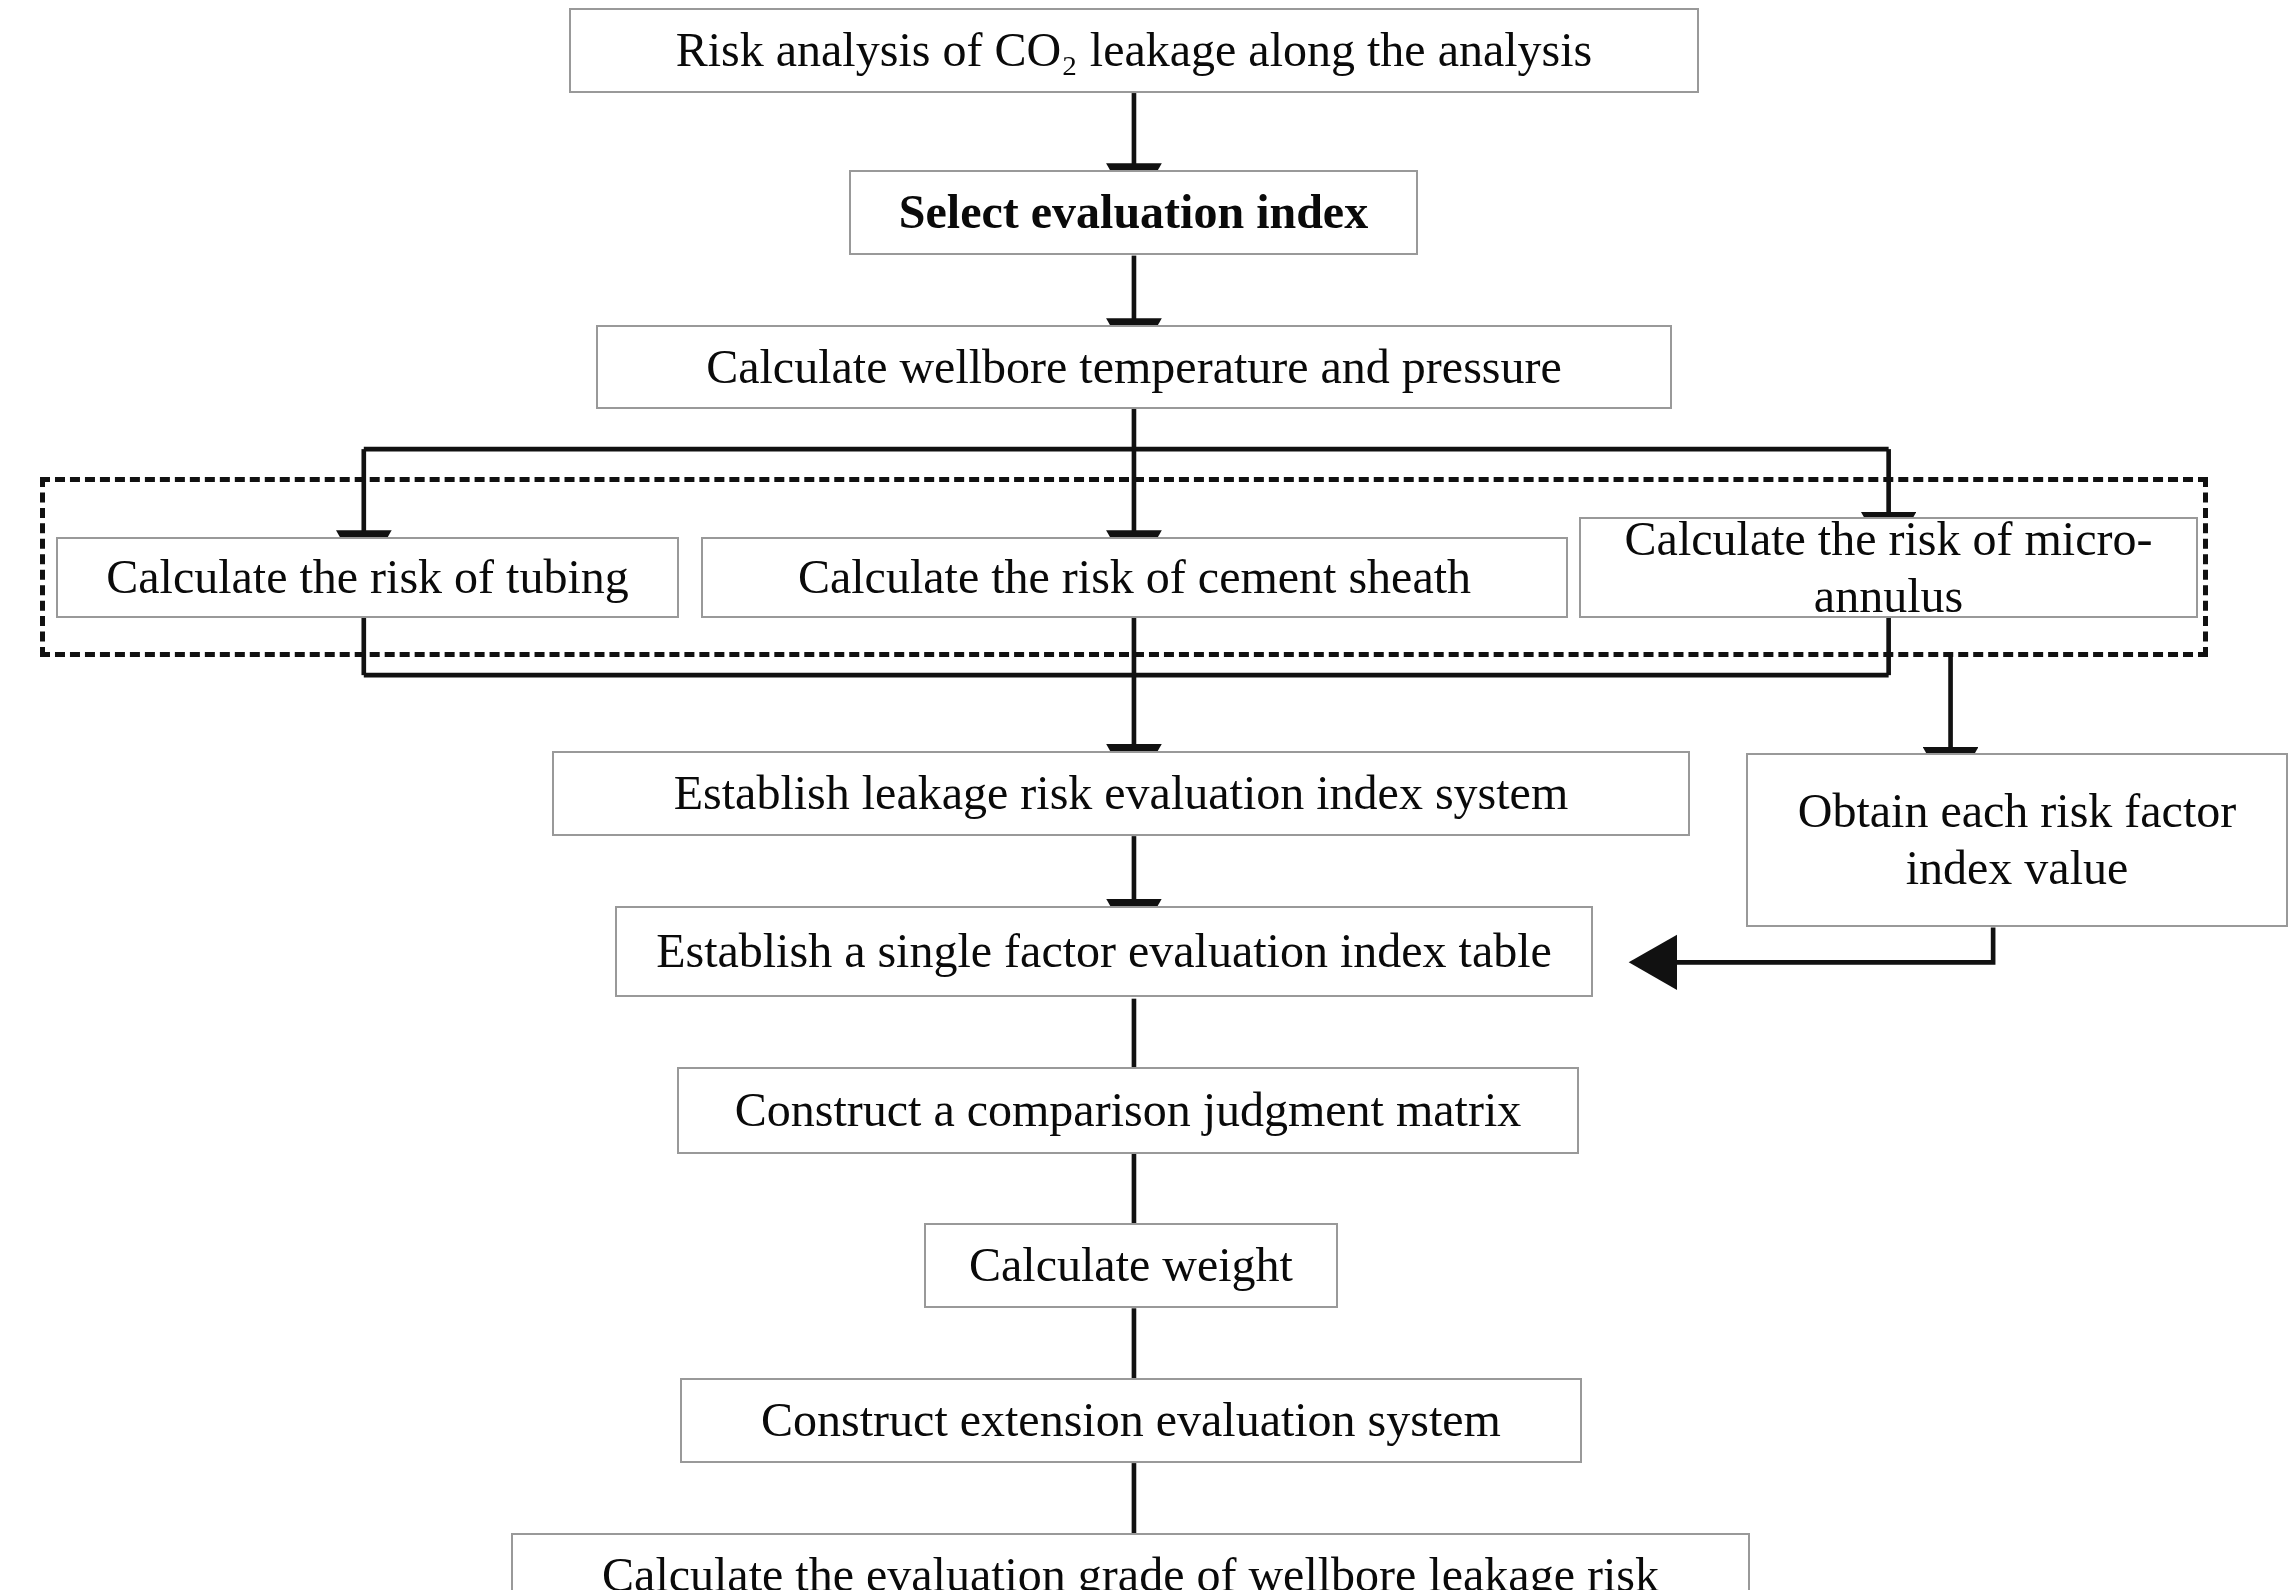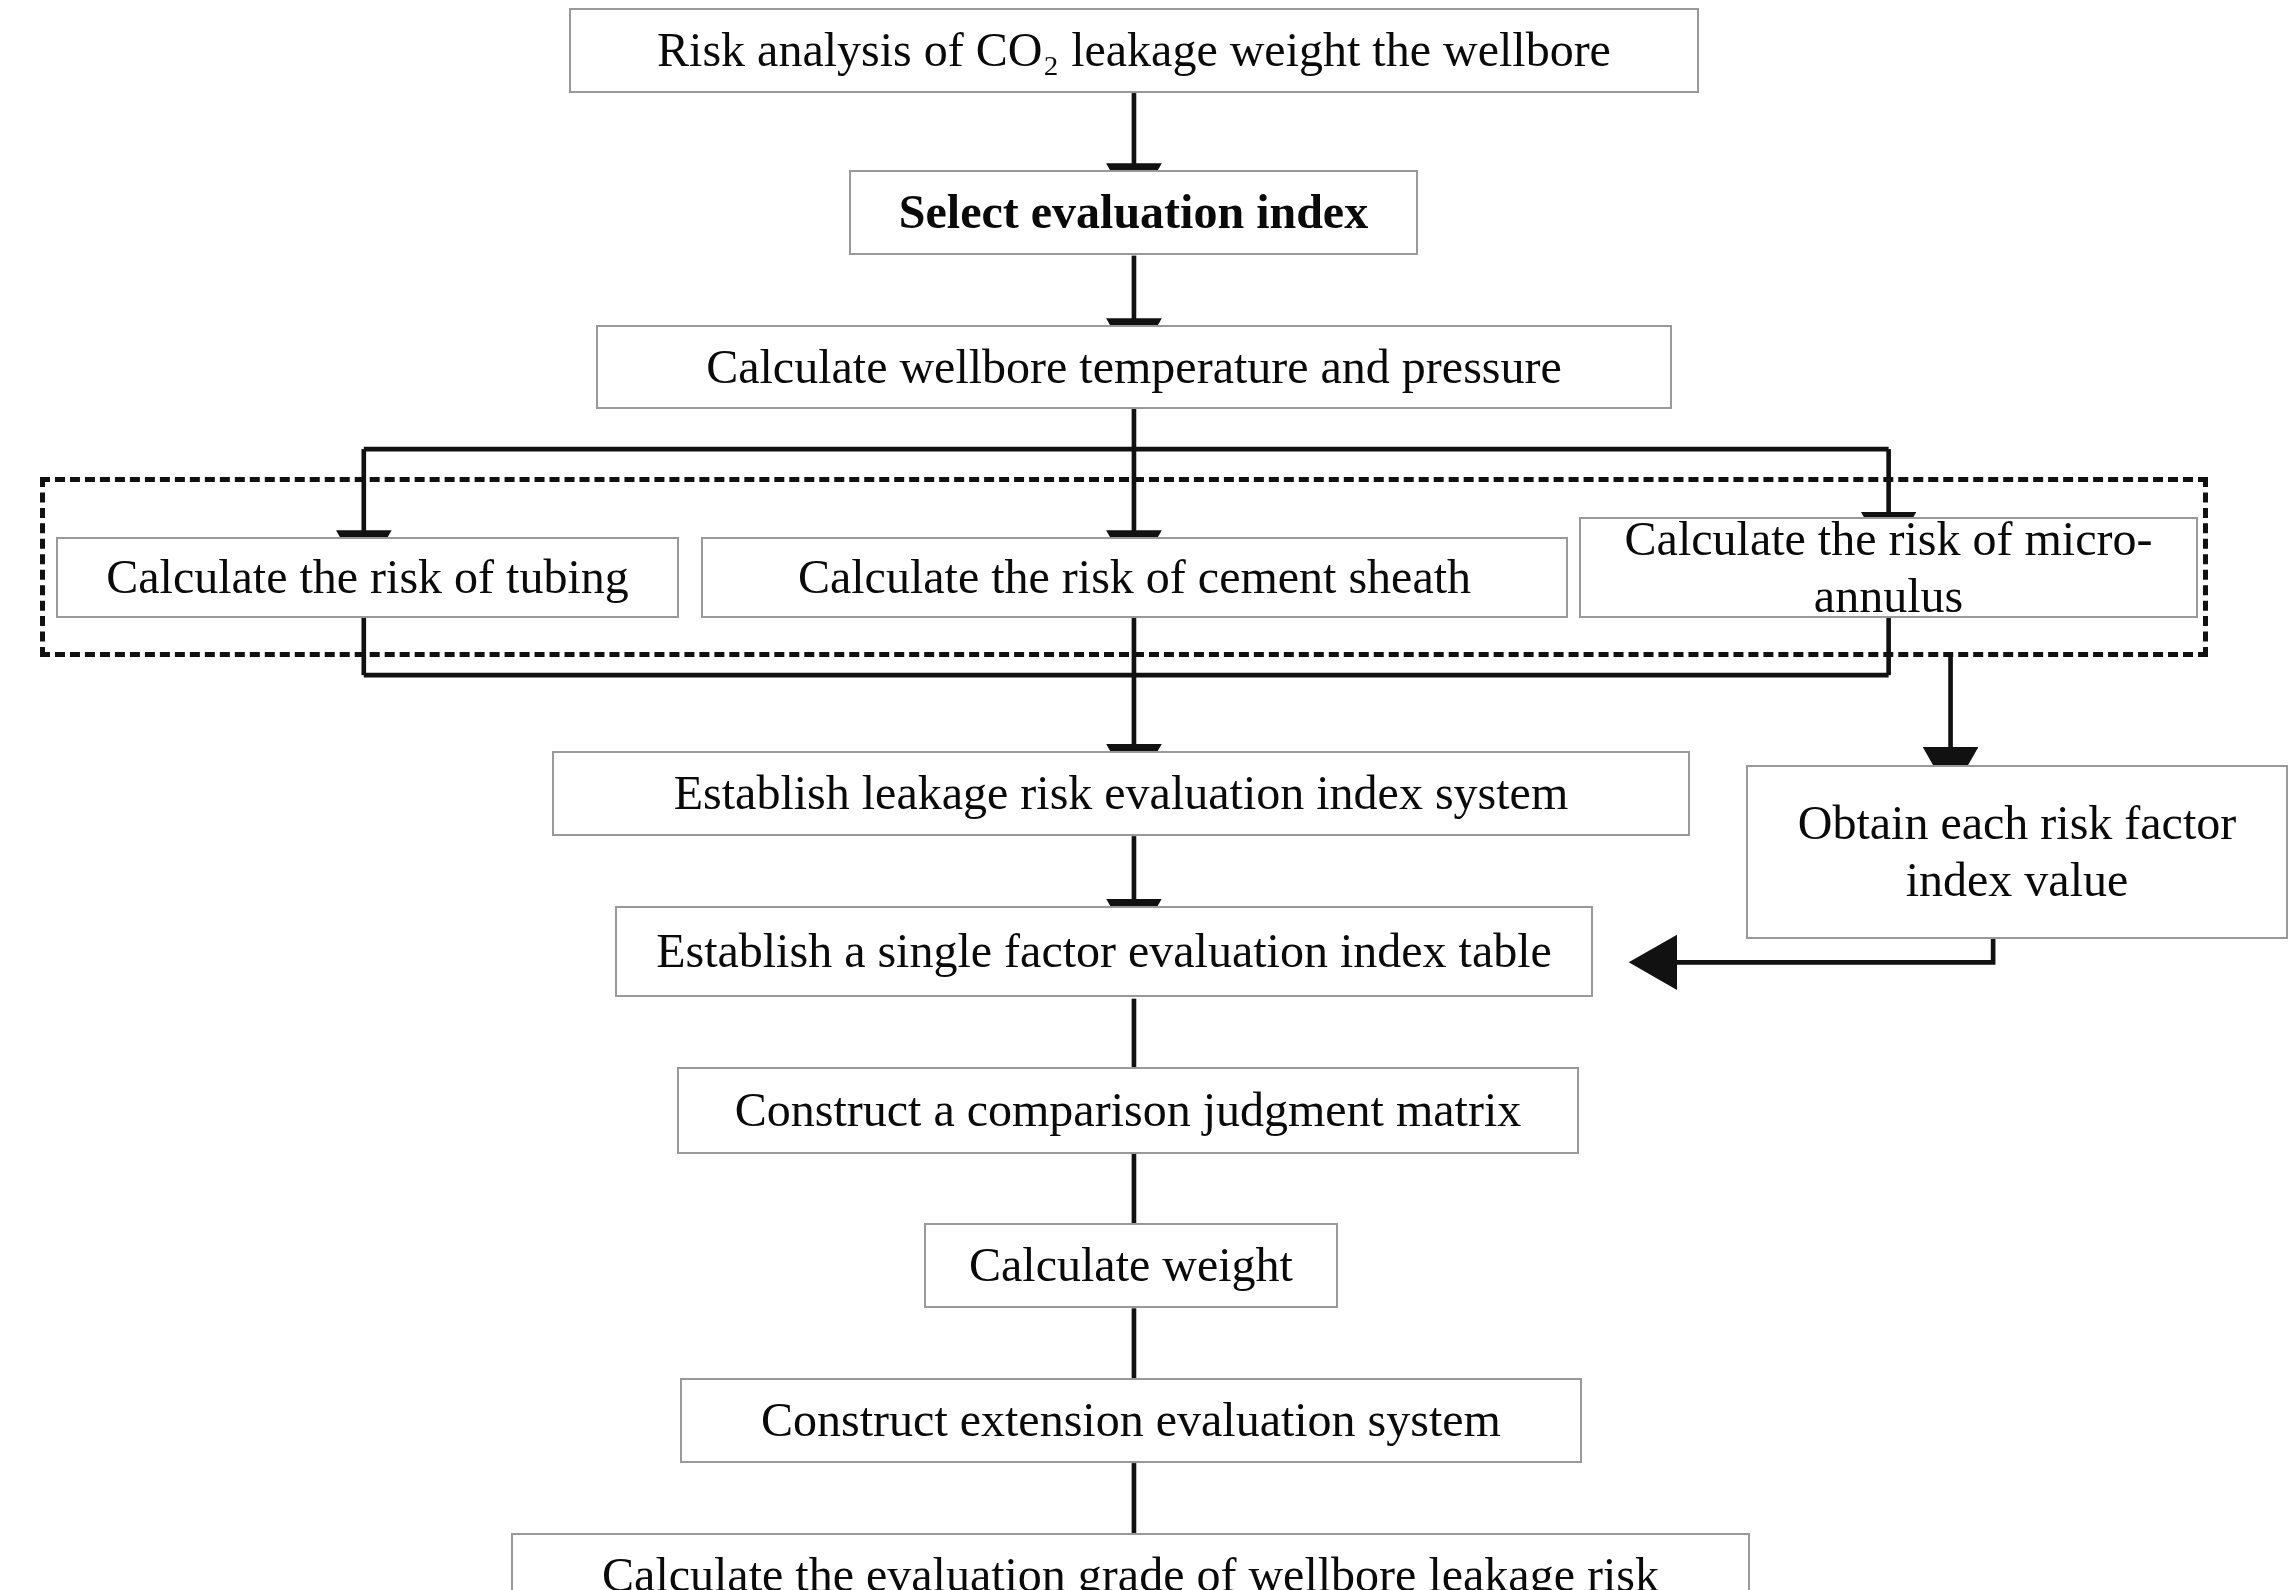--- a/index.html
+++ b/index.html
@@ -97,21 +97,21 @@
 
       <line x1="1465" y1="1690" x2="1465" y2="1788" marker-end="url(#ah)"></line>
 
       <line x1="1465" y1="1890" x2="1465" y2="1988" marker-end="url(#ah)"></line>
     </g>
   </svg>
 
   <div class="dashed-group" style="left:40px; top:477px; width:2168px; height:180px;"></div>
 
   <div class="node fs-main" style="left:569px; top:7.7px; width:1130px; height:85px;">
-    <span class="txt">Risk analysis of CO₂ leakage weight the wellbore</span>
+    <span class="txt">Risk analysis of CO₂ leakage along the analysis</span>
   </div>
 
   <div class="node fs-main" style="left:849px; top:170px; width:569px; height:85px;font-weight:bold;">
     <span class="txt">Select evaluation index</span>
   </div>
 
   <div class="node fs-main" style="left:596px; top:325px; width:1076px; height:84px;">
     <span class="txt">Calculate wellbore temperature and pressure</span>
   </div>
 
@@ -125,21 +125,21 @@
 
   <div class="node fs-main" style="left:1579px; top:517px; width:619px; height:101px;font-family:Liberation Serif, serif;">
     <span class="txt">Calculate the risk of micro-
 annulus</span>
   </div>
 
   <div class="node fs-main" style="left:540px; top:751px; width:1138px; height:85px;margin-left:12px;">
     <span class="txt">Establish leakage risk evaluation index system</span>
   </div>
 
-  <div class="node fs-main" style="left:1746px; top:753px; width:542px; height:174px;margin-top:12px;">
+  <div class="node fs-main" style="left:1746px; top:753px; width:542px; height:174px;">
     <span class="txt">Obtain each risk factor
 index value</span>
   </div>
 
   <div class="node fs-main" style="left:615px; top:906px; width:978px; height:91px;">
     <span class="txt">Establish a single factor evaluation index table</span>
   </div>
 
   <div class="node fs-main" style="left:677px; top:1067px; width:902px; height:87px;">
     <span class="txt">Construct a comparison judgment matrix</span>

